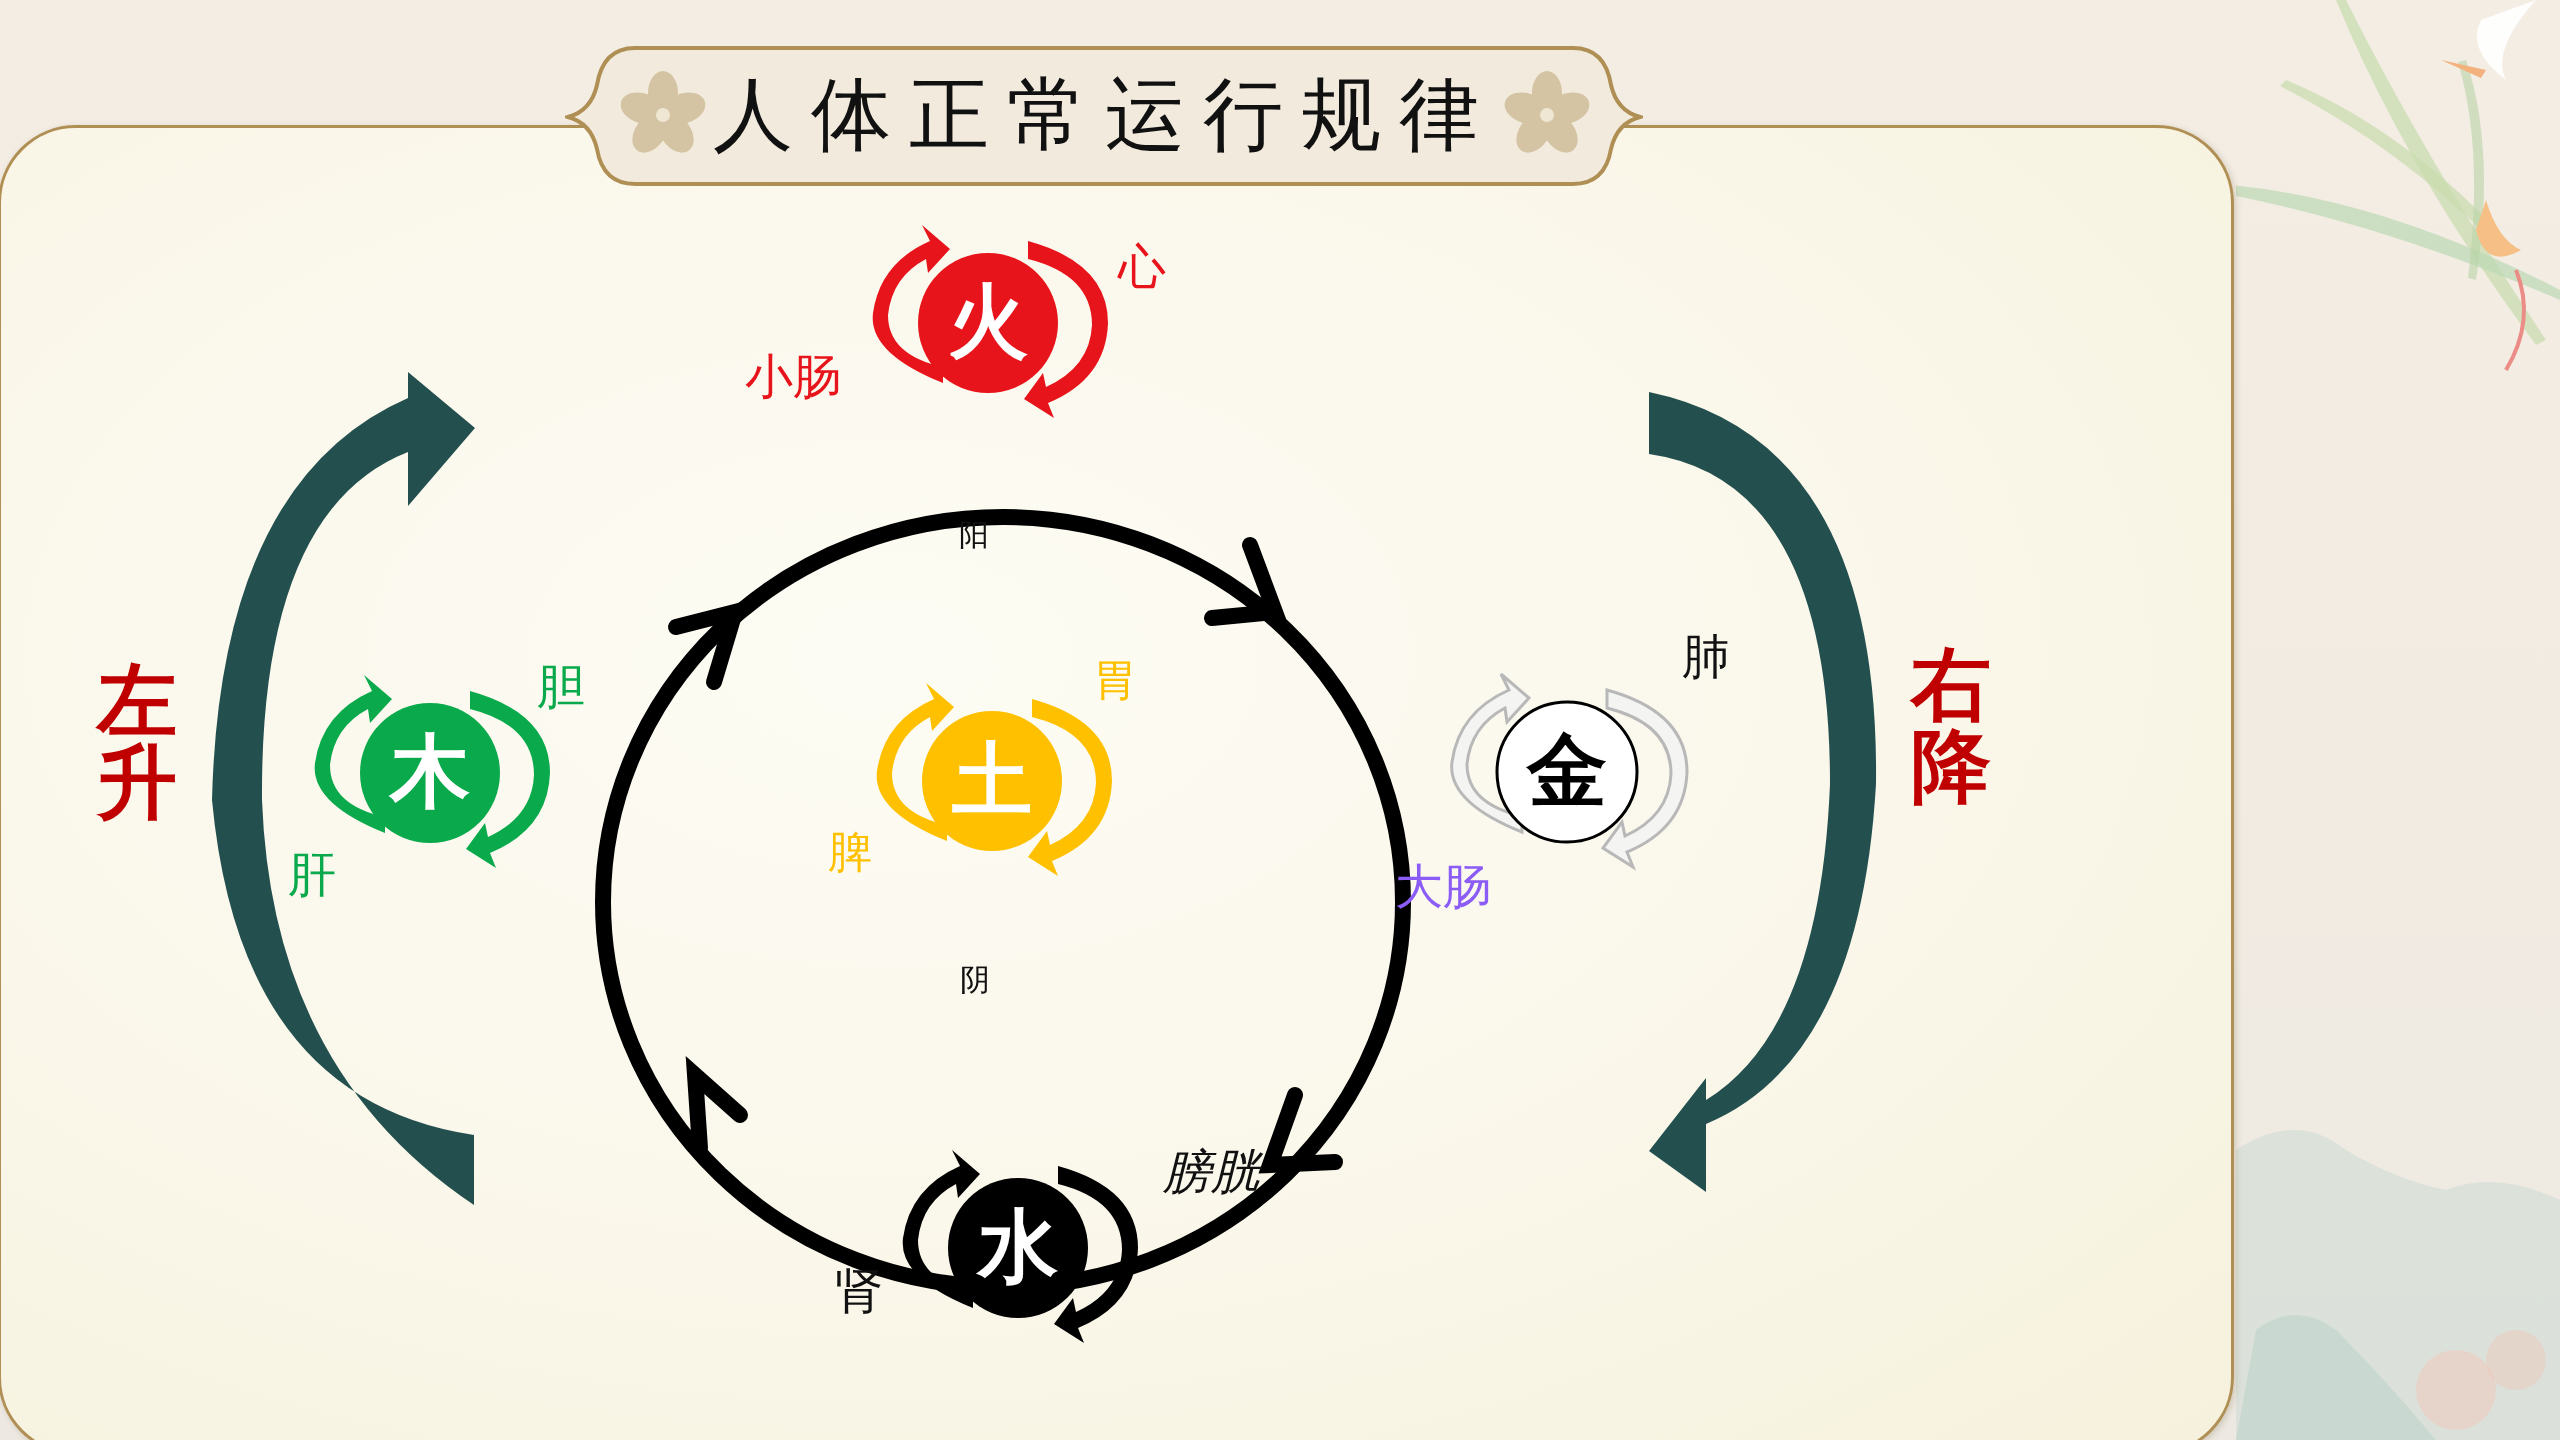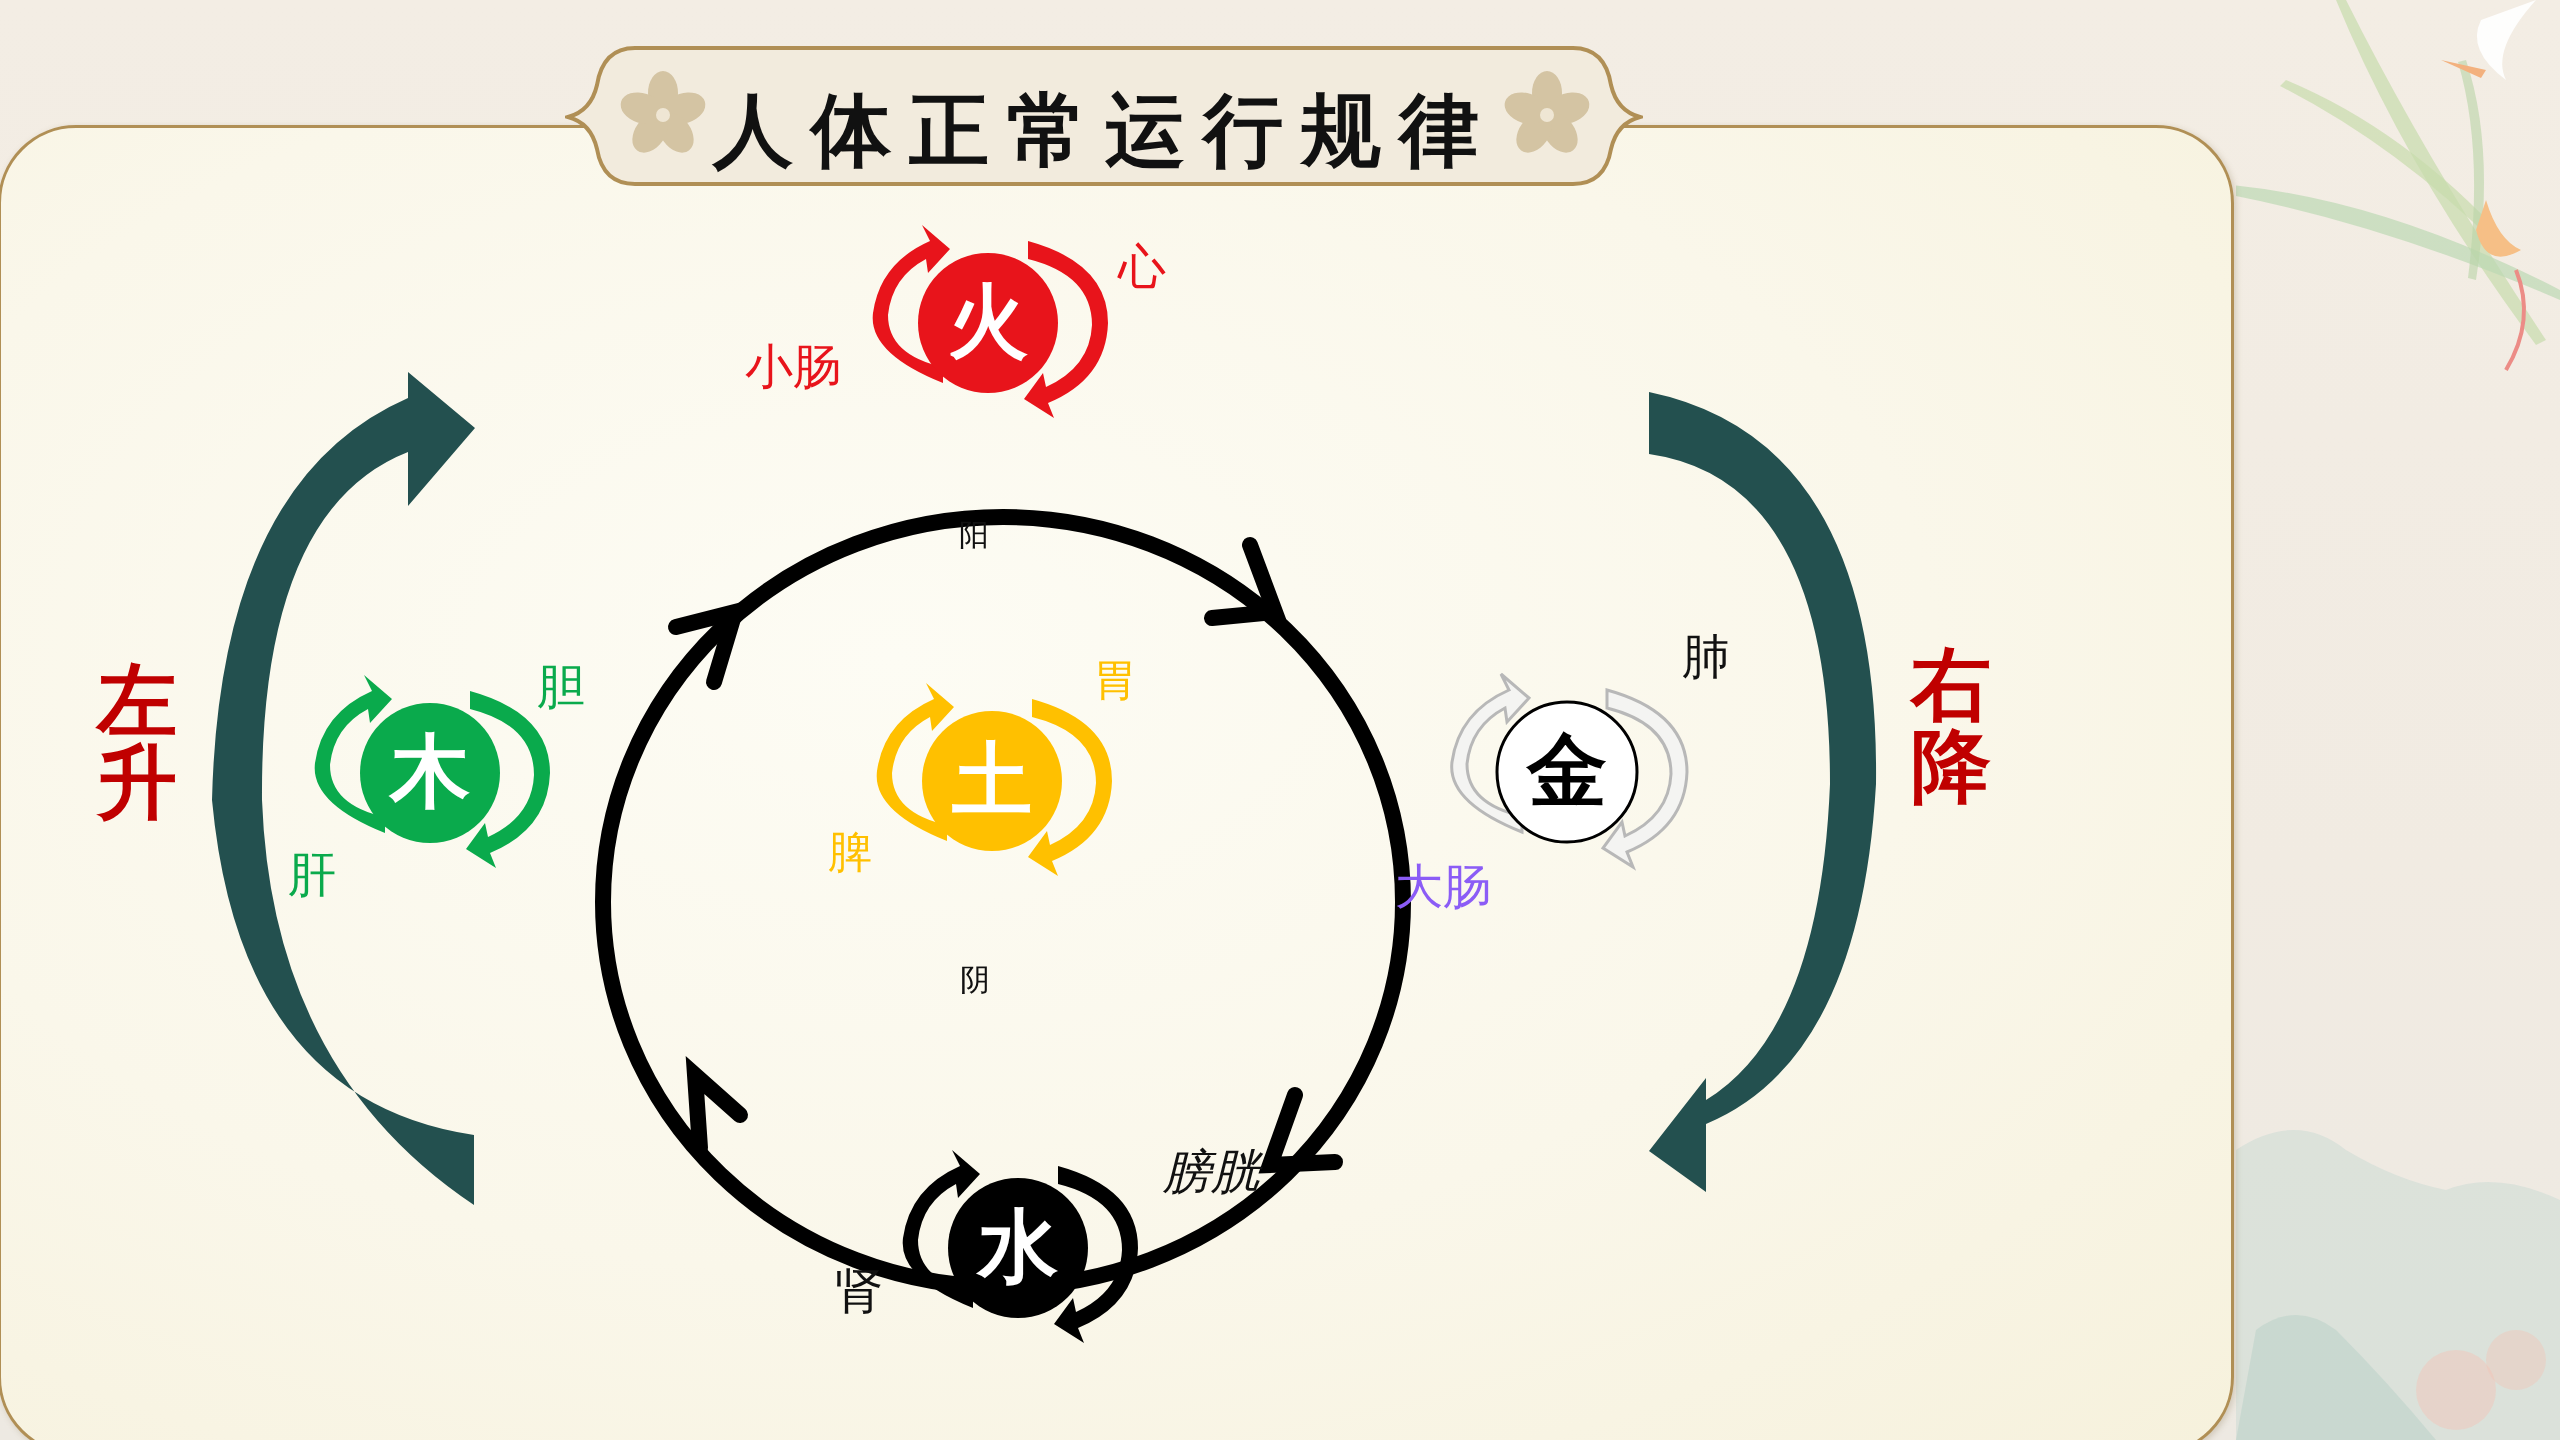--- a/index.html
+++ b/index.html
@@ -16,24 +16,24 @@
     background: radial-gradient(ellipse at 40% 40%, #fdfcf4 0%, #faf7ea 55%, #f6f1dc 100%);
     border:3px solid #b08f55; border-radius:78px;
     box-sizing:border-box;
     box-shadow: 2px 2px 6px rgba(120,100,60,0.25);
   }
   .banner {
     position:absolute; left:565px; top:45px; width:1078px; height:142px;
   }
   .banner svg { position:absolute; left:0; top:0; }
   .title {
-    position:absolute; left:140px; top:28px; width:800px; height:118px;
+    position:absolute; left:140px; top:12px; width:800px; height:118px;
     display:flex; align-items:center; justify-content:center;
     font-family: "DejaVu Sans", "Liberation Sans", sans-serif;
-    font-weight:bold; font-size:80px; letter-spacing:18px; color:#111;
+    font-weight:normal; font-size:80px; letter-spacing:18px; color:#111;
     white-space:nowrap;
   }
   .diagram { position:absolute; left:0; top:0; width:2560px; height:1440px; }
   .lbl {
     position:absolute; white-space:nowrap; line-height:1;
     font-family: "DejaVu Serif", "Liberation Serif", serif;
   }
   .big-lbl { font-size:80px; color:#c00000; font-weight:bold; line-height:1.02; width:90px; text-align:center; }
   .organ { font-size:48px; }
   .yy { font-size:30px; color:#111; }
@@ -135,21 +135,21 @@
   </g>
 </svg>
 
 <div class="elem-char" style="left:918px;top:253px;color:#fff;">火</div>
 <div class="elem-char" style="left:360px;top:703px;color:#fff;">木</div>
 <div class="elem-char" style="left:922px;top:711px;color:#fff;">土</div>
 <div class="elem-char" style="left:1497px;top:702px;color:#000;">金</div>
 <div class="elem-char" style="left:948px;top:1178px;color:#fff;">水</div>
 
 <div class="lbl organ" style="left:1118px;top:242px;color:#e8141b;">心</div>
-<div class="lbl organ" style="left:745px;top:342px;color:#e8141b;">小肠</div>
+<div class="lbl organ" style="left:745px;top:352px;color:#e8141b;">小肠</div>
 <div class="lbl organ" style="left:537px;top:662px;color:#0aaa4c;">胆</div>
 <div class="lbl organ" style="left:288px;top:850px;color:#0aaa4c;">肝</div>
 <div class="lbl organ" style="left:1093px;top:658px;color:#ffc000;font-size:44px;">胃</div>
 <div class="lbl organ" style="left:828px;top:830px;color:#ffc000;font-size:44px;">脾</div>
 <div class="lbl organ" style="left:1682px;top:632px;color:#111;">肺</div>
 <div class="lbl organ" style="left:1395px;top:862px;color:#8b5cf6;">大肠</div>
 <div class="lbl organ" style="left:1163px;top:1147px;color:#111;font-style:italic;">膀胱</div>
 <div class="lbl organ" style="left:835px;top:1266px;color:#111;">肾</div>
 
 <div class="lbl yy" style="left:959px;top:520px;">阳</div>

